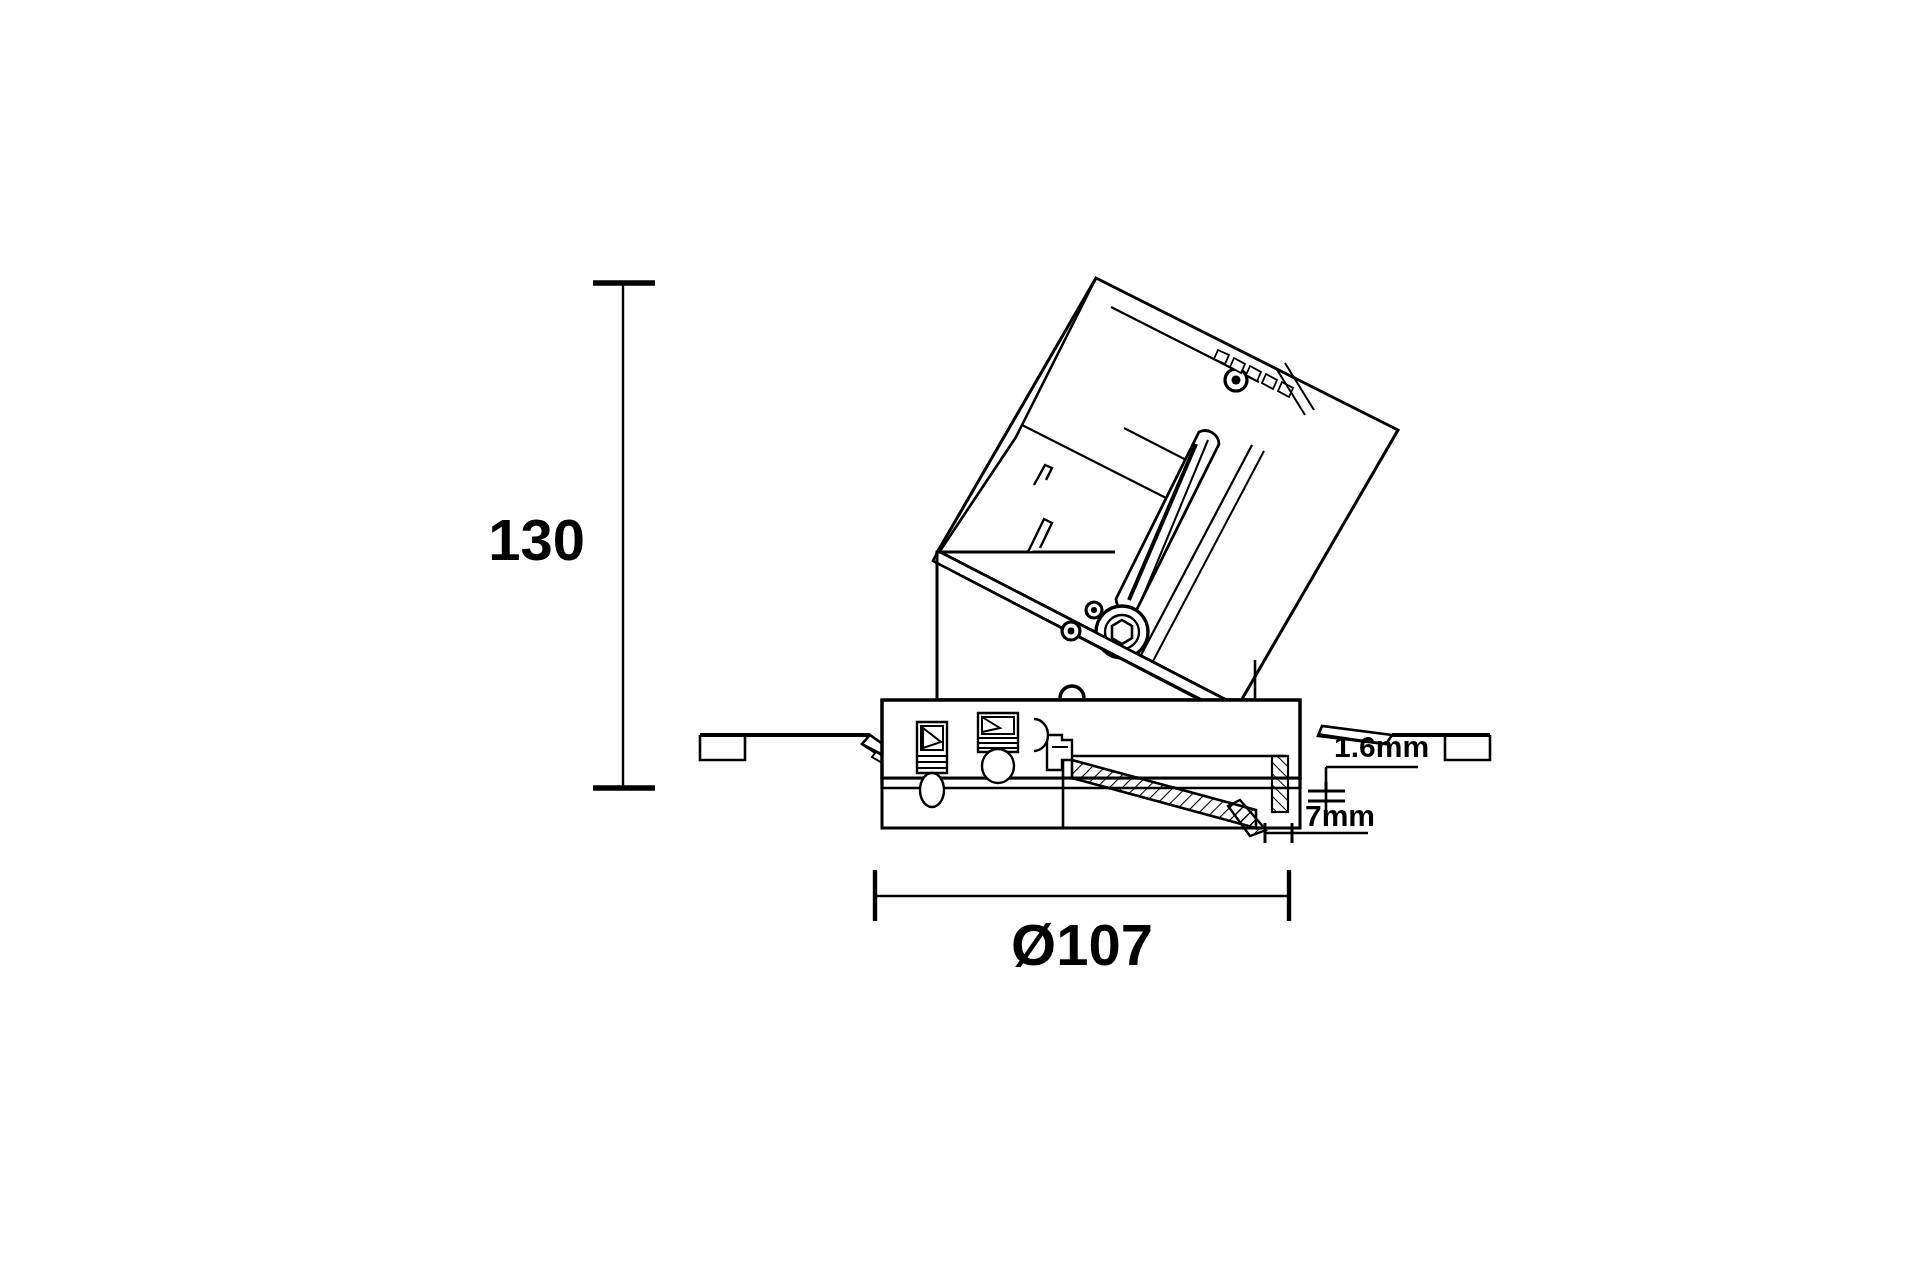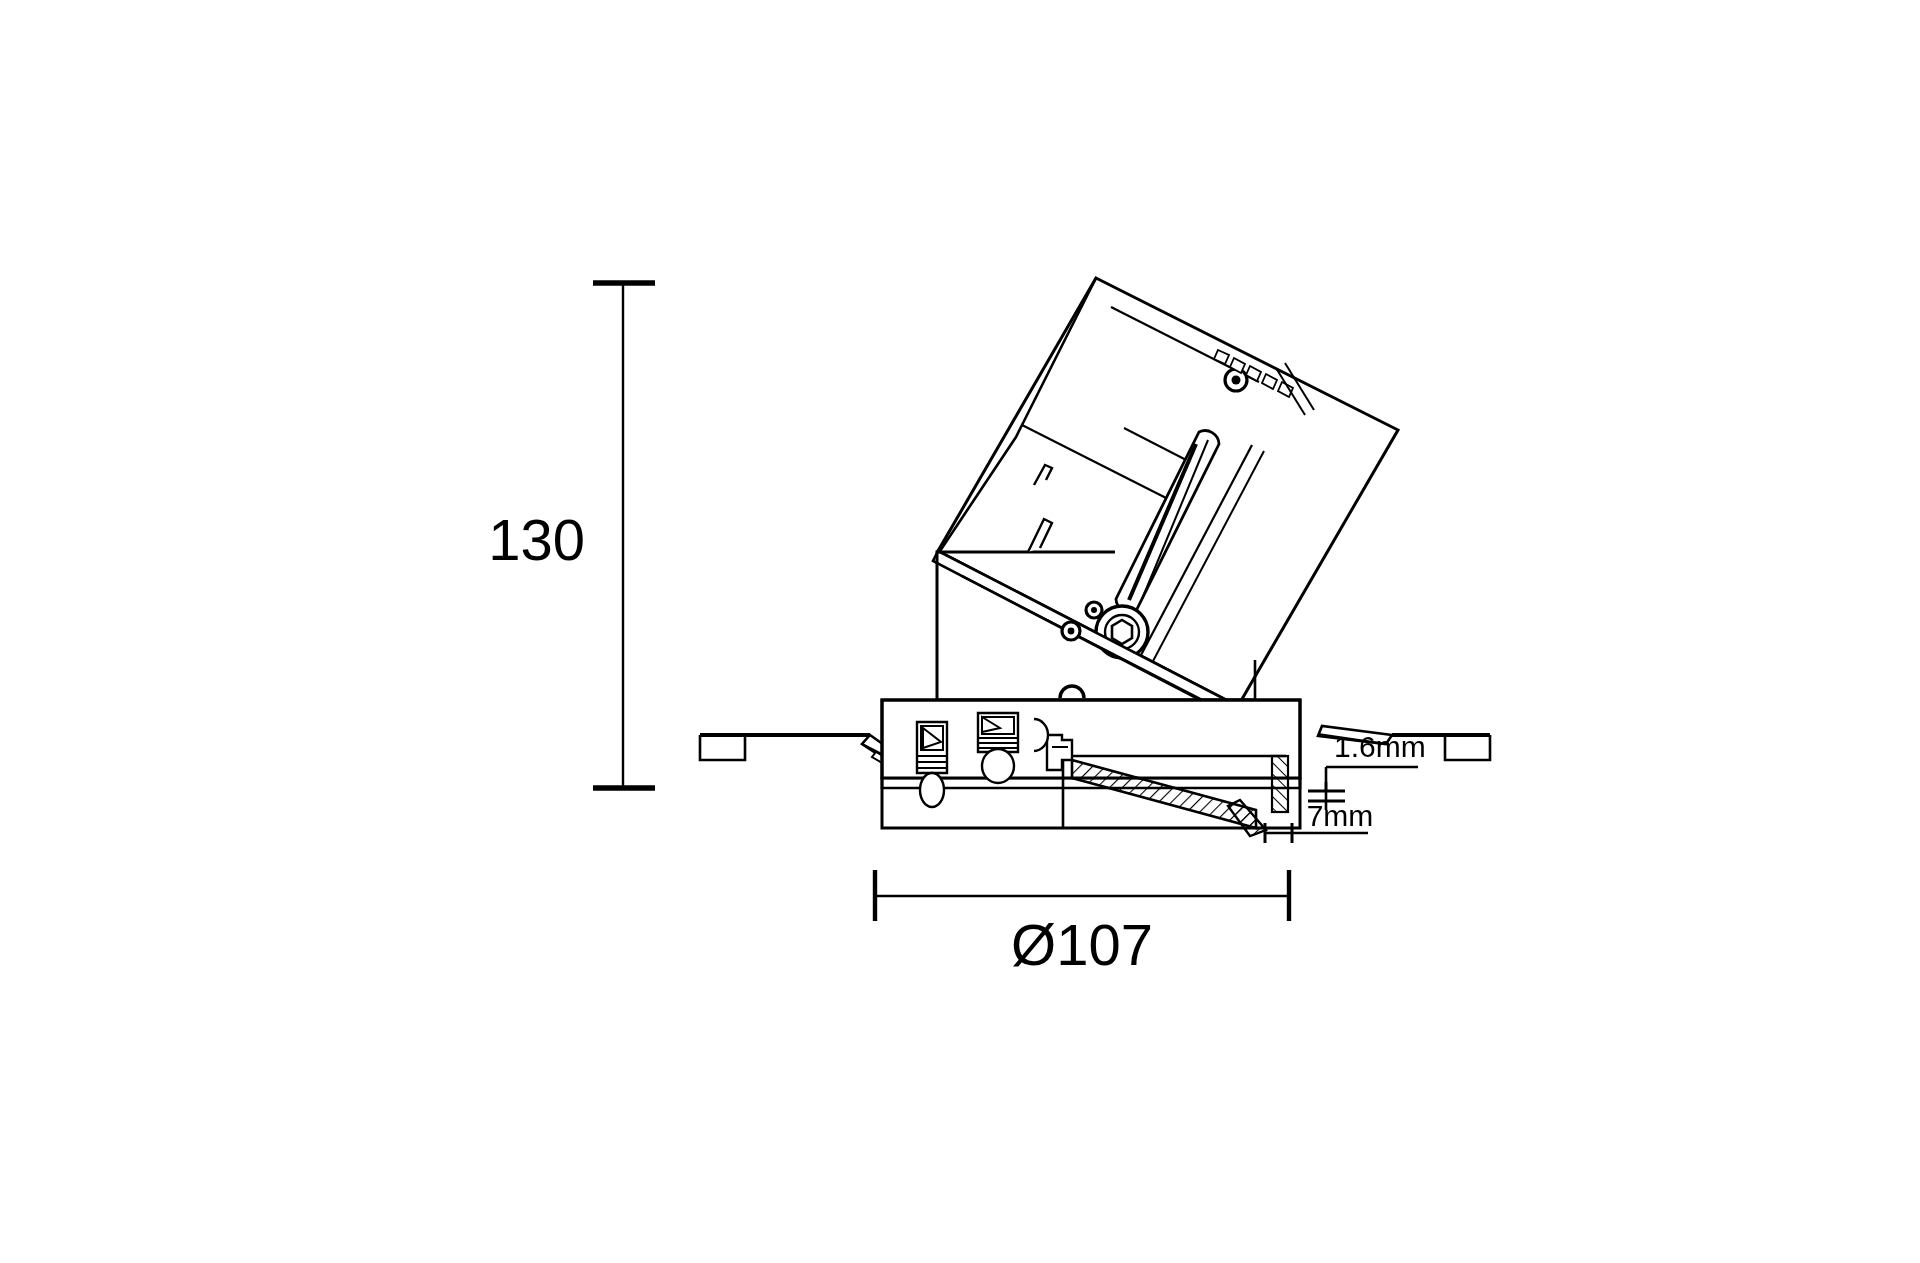--- a/index.html
+++ b/index.html
@@ -11,20 +11,21 @@
   body {
     font-family: "Liberation Sans", sans-serif;
     color: #000000;
   }
   #page {
     position: relative;
     width: 1920px;
     height: 1011px;
     background: #f9a8d4;
     overflow: hidden;
+    font-weight: bold;
   }
   #drawing {
     position: absolute;
     inset: 0;
     width: 1920px;
     height: 1263px;
     display: block;
   }
   
   .dim-text {

